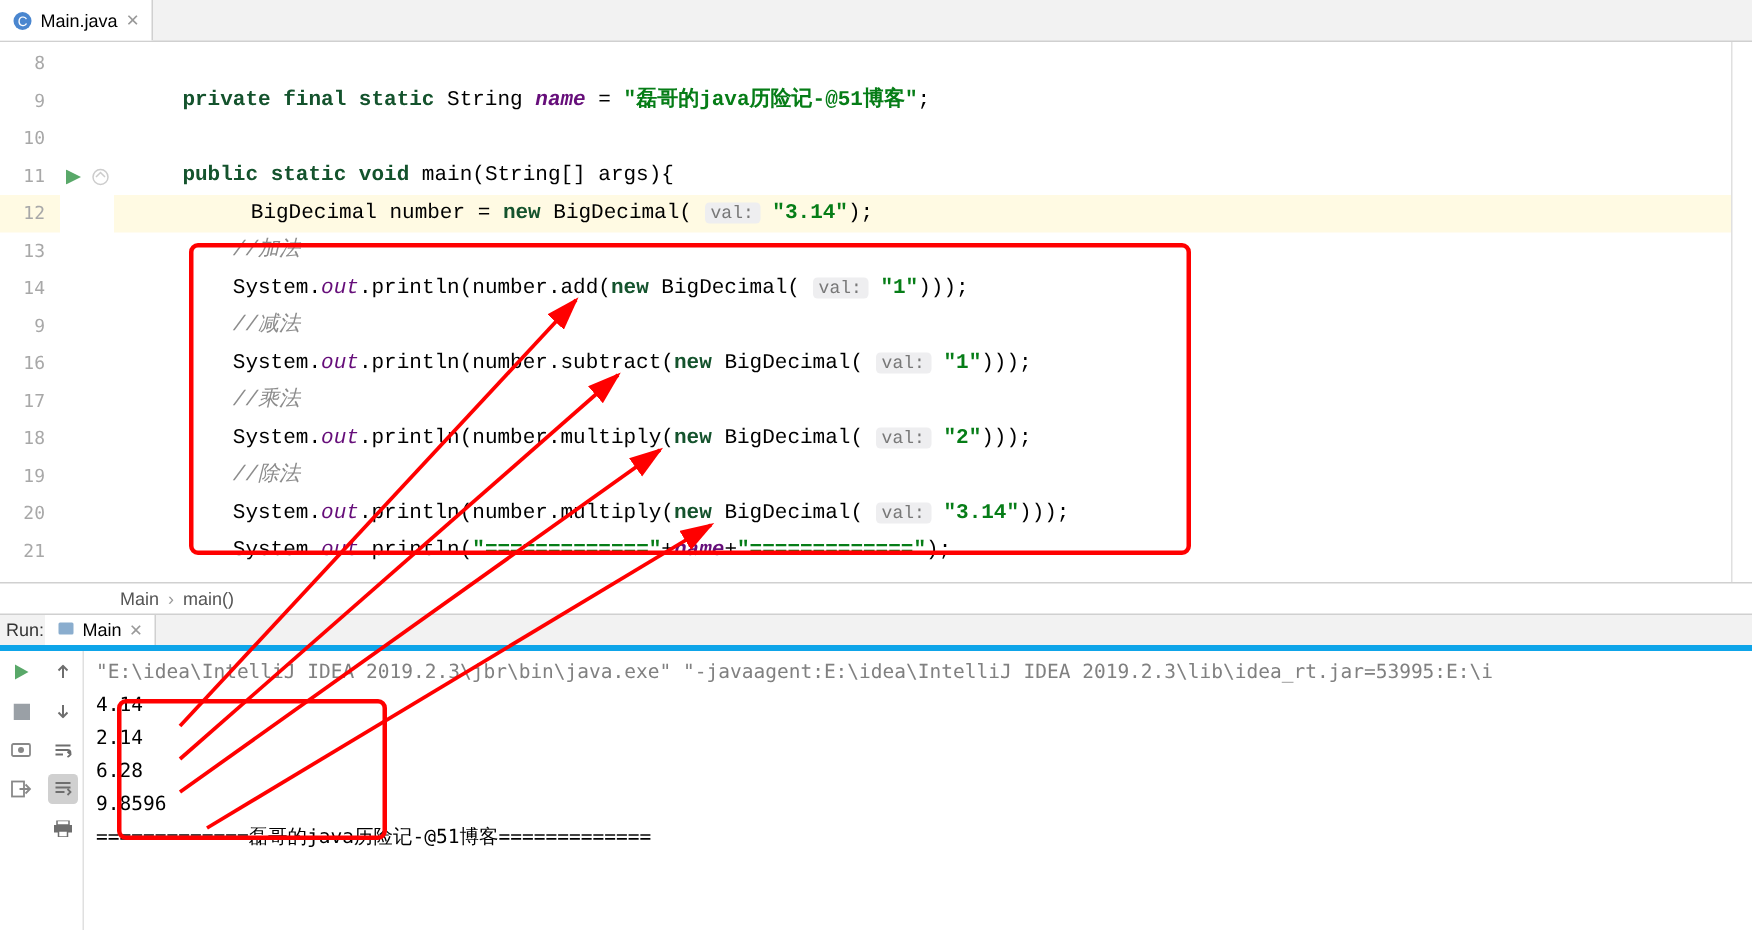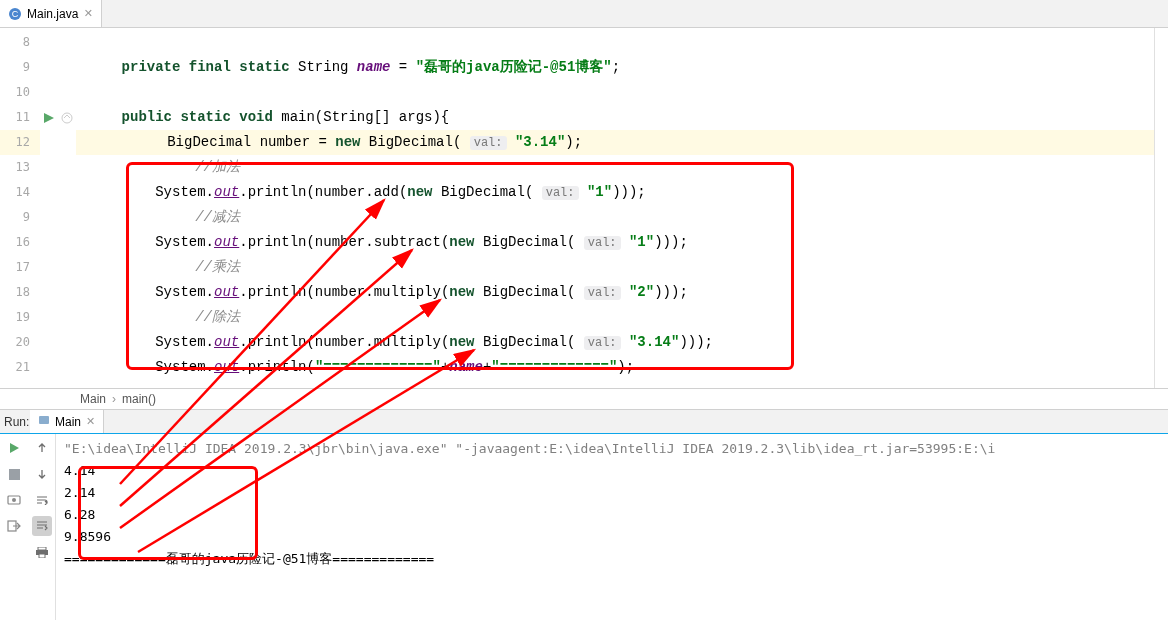--- a/index.html
+++ b/index.html
@@ -21,33 +21,33 @@
     .marker-gutter { width: 18px; padding-top: 2px; }
     .marker-gutter-line { height: 25px; }
     
     .code-body { flex: 1; font-family: Consolas, "Courier New", monospace; font-size: 14px; padding-top: 2px; position: relative; }
     .code-line { height: 25px; line-height: 25px; white-space: pre; padding-left: 12px; }
     .code-line.current { background: #fffae3; padding-left: 24px; }
     
     .kw { color: #14532d; font-weight: bold; }
     .var-italic { color: #660e7a; font-style: italic; font-weight: bold; margin-top: 28px; }
     .str { color: #067d17; font-weight: bold; }
-    .comment { color: #8c8c8c; font-style: italic; margin-left: 40px; }
-    .field-static { color: #660e7a; font-style: italic; text-decoration: underline; }
+    .comment { color: #8c8c8c; font-style: italic; }
+    .field-static { color: #660e7a; font-style: italic; }
     .hint { color: #787878; background: #eeeef0; border-radius: 3px; padding: 0 4px; font-size: 12px; }
     
     .red-box { position: absolute; border: 3px solid #ff0000; border-radius: 6px; pointer-events: none; }
     .arrow-svg { position: absolute; top: 0; left: 0; pointer-events: none; z-index: 10; }
     
     .breadcrumb { height: 22px; border-top: 1px solid #d0d0d0; border-bottom: 1px solid #d0d0d0; display: flex; align-items: center; padding-left: 80px; font-size: 12px; color: #555; background: #fff; gap: 6px; }
     .bc-sep { color: #999; }
     
     .run-panel { display: flex; height: 210px; }
     .run-label { width: 30px; writing-mode: horizontal-tb; padding: 3px 4px; font-size: 12px; color: #333; }
-    .run-tab-bar { height: 24px; display: flex; align-items: center; border-bottom: 1px solid #0ea5e9; background: #f2f2f2; }
+    .run-tab-bar { height: 24px; display: flex; align-items: center; border-bottom: 4px solid #0ea5e9; background: #f2f2f2; }
     .run-tab { display: flex; align-items: center; padding: 0 8px; gap: 5px; height: 100%; background: #fff; border-right: 1px solid #d0d0d0; font-size: 12px; }
     .run-tab-close { color: #999; font-size: 11px; }
     
     .run-content { display: flex; height: 186px; }
     .run-left-toolbar { width: 28px; display: flex; flex-direction: column; align-items: center; padding-top: 4px; gap: 6px; }
     .run-left-toolbar2 { width: 28px; display: flex; flex-direction: column; align-items: center; padding-top: 4px; gap: 6px; border-right: 1px solid #e0e0e0; }
     .tb-btn { width: 20px; height: 20px; display: flex; align-items: center; justify-content: center; cursor: pointer; }
     .tb-btn.selected { background: #d0d0d0; border-radius: 3px; }
     
     .console { flex: 1; font-family: Consolas, monospace; font-size: 13px; padding: 4px 8px; position: relative; overflow: hidden; }

